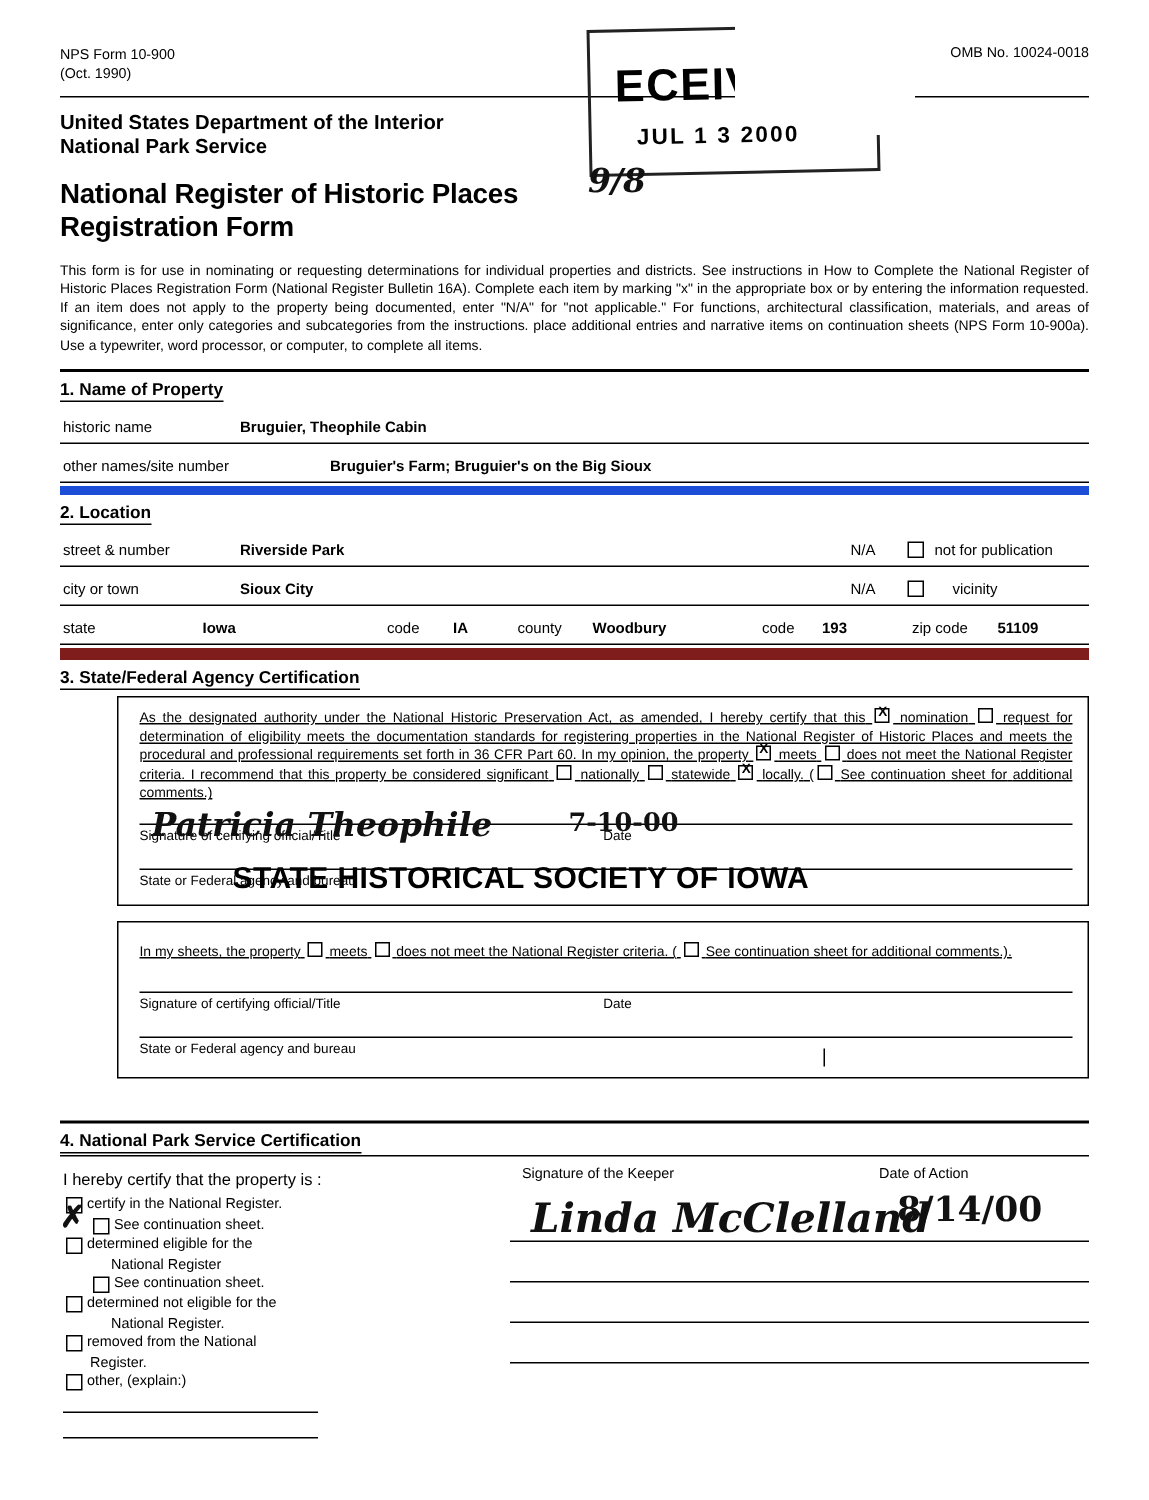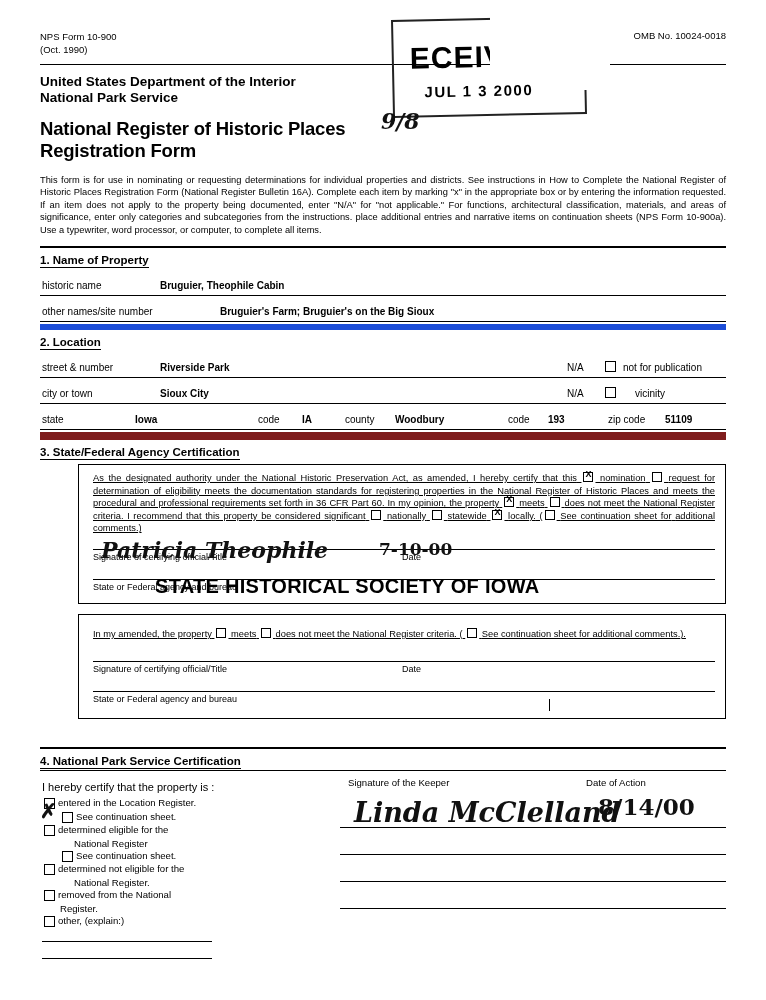--- a/index.html
+++ b/index.html
@@ -411,21 +411,21 @@
         <div class="small-lbl">State or Federal agency and bureau</div>
       </div>
 
       <span class="hand" style="left:22px;top:72px;font-size:22px;">Patricia Theophile</span>
       <span class="hand" style="left:300px;top:74px;font-size:17px;font-style:normal;">7-10-00</span>
       <span class="stamp-ink" style="left:76px;top:110px;font-size:20px;letter-spacing:0.3px;">STATE HISTORICAL SOCIETY OF IOWA</span>
     </div>
 
     <div class="cert-box" style="height:105px;margin-left:38px;width:648px;margin-top:10px;">
       <div class="cert-text" style="padding-top:6px;">
-        <span>In my amended, the property</span>
+        <span>In my sheets, the property</span>
         <span class="inline-box"></span>
         <span>meets</span>
         <span class="inline-box"></span>
         <span>does not meet the National Register criteria.  (</span>
         <span class="inline-box"></span>
         <span>See continuation sheet for additional comments.).</span>
       </div>
       <div style="position:absolute;left:14px;right:10px;top:46px;">
         <div class="sigline"></div>
         <div class="small-lbl">
@@ -445,21 +445,21 @@
       </span>
     </div>
     <div class="sec-underline" style="border-bottom:1px solid #000;margin-top:1px;"></div>
 
     <div class="nps-cert">
       <div class="col-left">
         <div style="font-size:11px;margin:4px 0 4px 0;">I hereby certify that the property is :</div>
 
         <div class="chk-item">
           <span class="chk"></span>
-          <span>entered in the Location Register.</span>
+          <span>certify in the National Register.</span>
         </div>
         <div class="chk-sub">
           <span class="chk"></span>
           <span>See continuation sheet.</span>
         </div>
 
         <div class="chk-item">
           <span class="chk"></span>
           <span>determined eligible for the</span>
         </div>
@@ -513,14 +513,14 @@
     </div>
 
   </div>
 
   <div class="stamp">
     <div class="rcv">ECEIV</div>
     <div class="dt">JUL 1 3 2000</div>
   </div>
   <div class="stamp-mask"></div>
   <div class="stamp-mask2"></div>
-  <span class="hand" style="left:381px;top:108px;font-size:22px;">9/8</span>
+  <span class="hand" style="left:392px;top:108px;font-size:22px;">9/8</span>
 </div>
 
 </body></html>

